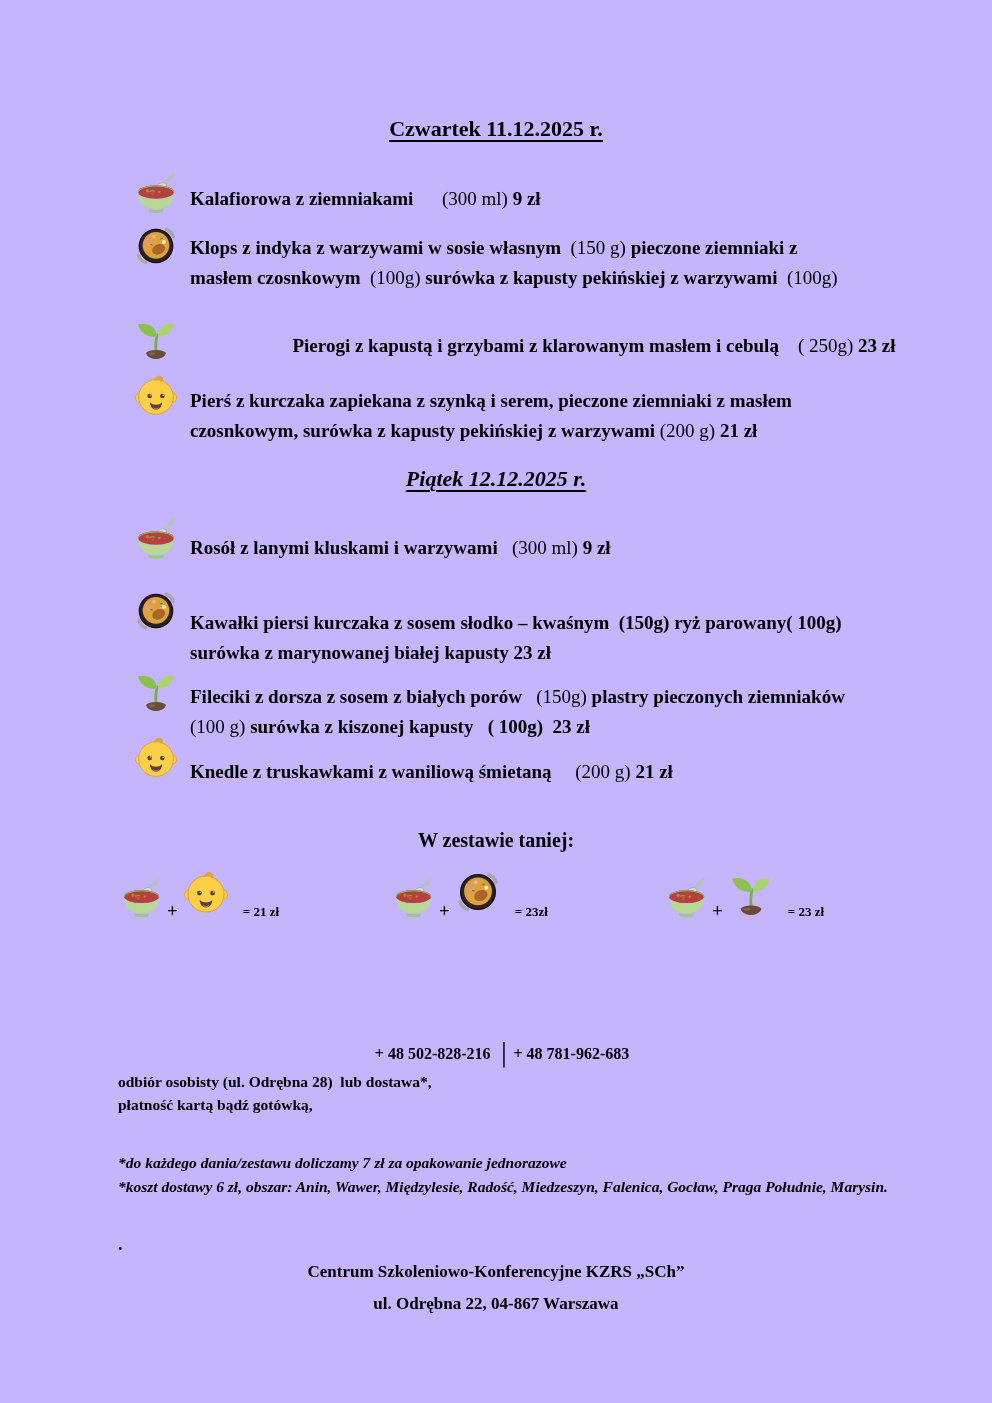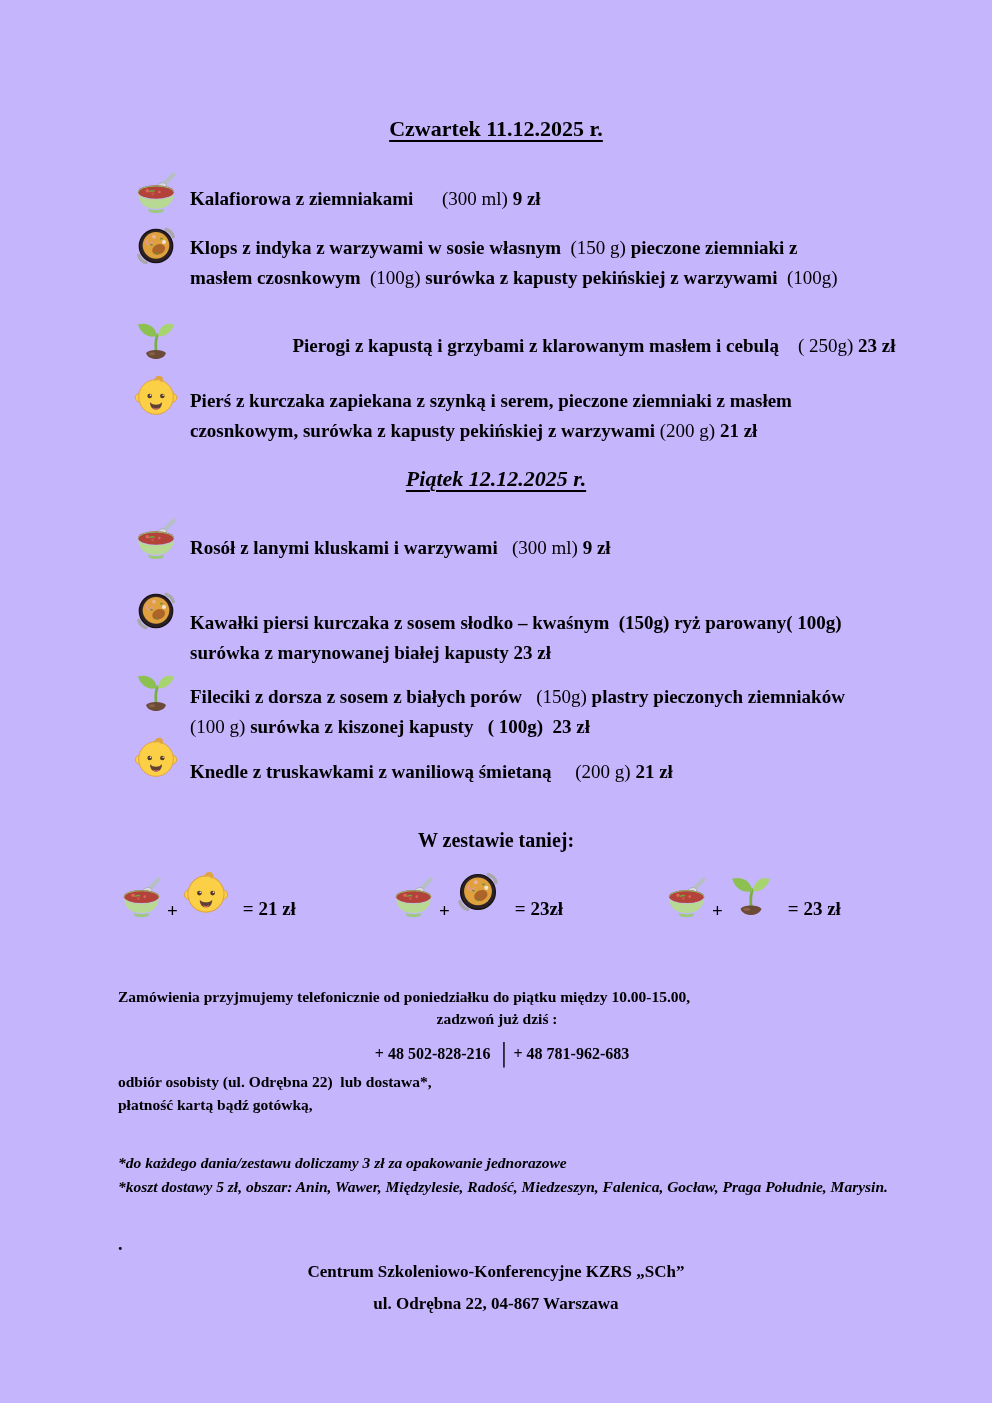--- a/index.html
+++ b/index.html
@@ -22,21 +22,21 @@
   .item-icon { position:absolute; left:0; top:0; width:48px; height:48px; }
   .item-icon svg, .combo .icon-a svg, .combo .icon-b svg { display:block; width:100%; height:100%; }
   .item-text { margin-left:58px; font-size:19px; line-height:30px; }
   .item-line { white-space:pre; }
   .seg-b { font-weight:bold; }
   .seg-r { font-weight:normal; }
   .combo { position:absolute; display:flex; align-items:flex-end; height:62px; }
   .combo .icon-a { width:47px; height:47px; margin-bottom:2px; }
   .combo .icon-b { width:50px; height:50px; margin-bottom:9px; }
   .combo .plus { font-weight:bold; font-size:19px; line-height:1; margin:0 3px 6px 2px; }
-  .combo .equals { font-weight:bold; font-size:19px; line-height:1; margin:0 0 8px 12px; white-space:pre; }
+  .combo .equals { font-weight:bold; font-size:13px; line-height:1; margin:0 0 8px 12px; white-space:pre; }
   .contact { position:absolute; left:118px; top:986px; width:758px; font-weight:bold; font-size:15.5px; line-height:22px; }
   .contact-line1 { white-space:pre; }
   .contact-line2 { text-align:center; }
   .phones { position:absolute; left:0; top:1040px; width:100%; text-align:center; font-weight:bold; font-size:16px;margin-left:6px; }
   .phone-sep { font-size:21px; font-weight:normal; position:relative; top:2px; margin:0 2px 0 6px; }
   .info { position:absolute; left:118px; top:1071px; font-weight:bold; font-size:15.5px; line-height:22.5px; }
   .info div { white-space:pre; }
   .footnotes { position:absolute; left:118px; top:1151px; font-weight:bold; font-style:italic; font-size:15.5px; line-height:24px; }
   .footnotes div { white-space:pre; }
   .dot { position:absolute; left:118px; top:1234px; font-weight:bold; font-size:18px; }
@@ -287,34 +287,30 @@
             <path d="M21 60 C26 54 46 54 51 60 C49 67 41 69 36 69 C31 69 23 67 21 60 Z" fill="#6b4a36"></path>
             <ellipse cx="30" cy="61" rx="5" ry="2.2" fill="#85604a"></ellipse>
           </svg>
         </span>
         <span class="equals">= 23 zł</span>
       </div>
     </div>
 
   <div class="combo-heading">W zestawie taniej:</div>
 
-  <div class="contact">
-    <div class="contact-line1">Zamówienia przyjmujemy telefonicznie od poniedziałku do piątku między 10.00-15.00,</div>
-    <div class="contact-line2">zadzwoń już dziś :</div>
-  </div>
 
   <div class="phones"><span>+ 48 502-828-216</span><span class="phone-sep">│</span><span>+ 48 781-962-683</span></div>
 
   <div class="info">
-    <div>odbiór osobisty (ul. Odrębna 22)  lub dostawa*,</div>
+    <div>odbiór osobisty (ul. Odrębna 28)  lub dostawa*,</div>
     <div>płatność kartą bądź gotówką,</div>
   </div>
 
   <div class="footnotes">
-    <div>*do każdego dania/zestawu doliczamy 3 zł za opakowanie jednorazowe</div>
-    <div>*koszt dostawy 5 zł, obszar: Anin, Wawer, Międzylesie, Radość, Miedzeszyn, Falenica, Gocław, Praga Południe, Marysin.</div>
+    <div>*do każdego dania/zestawu doliczamy 7 zł za opakowanie jednorazowe</div>
+    <div>*koszt dostawy 6 zł, obszar: Anin, Wawer, Międzylesie, Radość, Miedzeszyn, Falenica, Gocław, Praga Południe, Marysin.</div>
   </div>
 
   <div class="dot">.</div>
 
   <div class="footer-1">Centrum Szkoleniowo-Konferencyjne KZRS „SCh”</div>
   <div class="footer-2">ul. Odrębna 22, 04-867 Warszawa</div>
 </div>
 
 </body></html>

